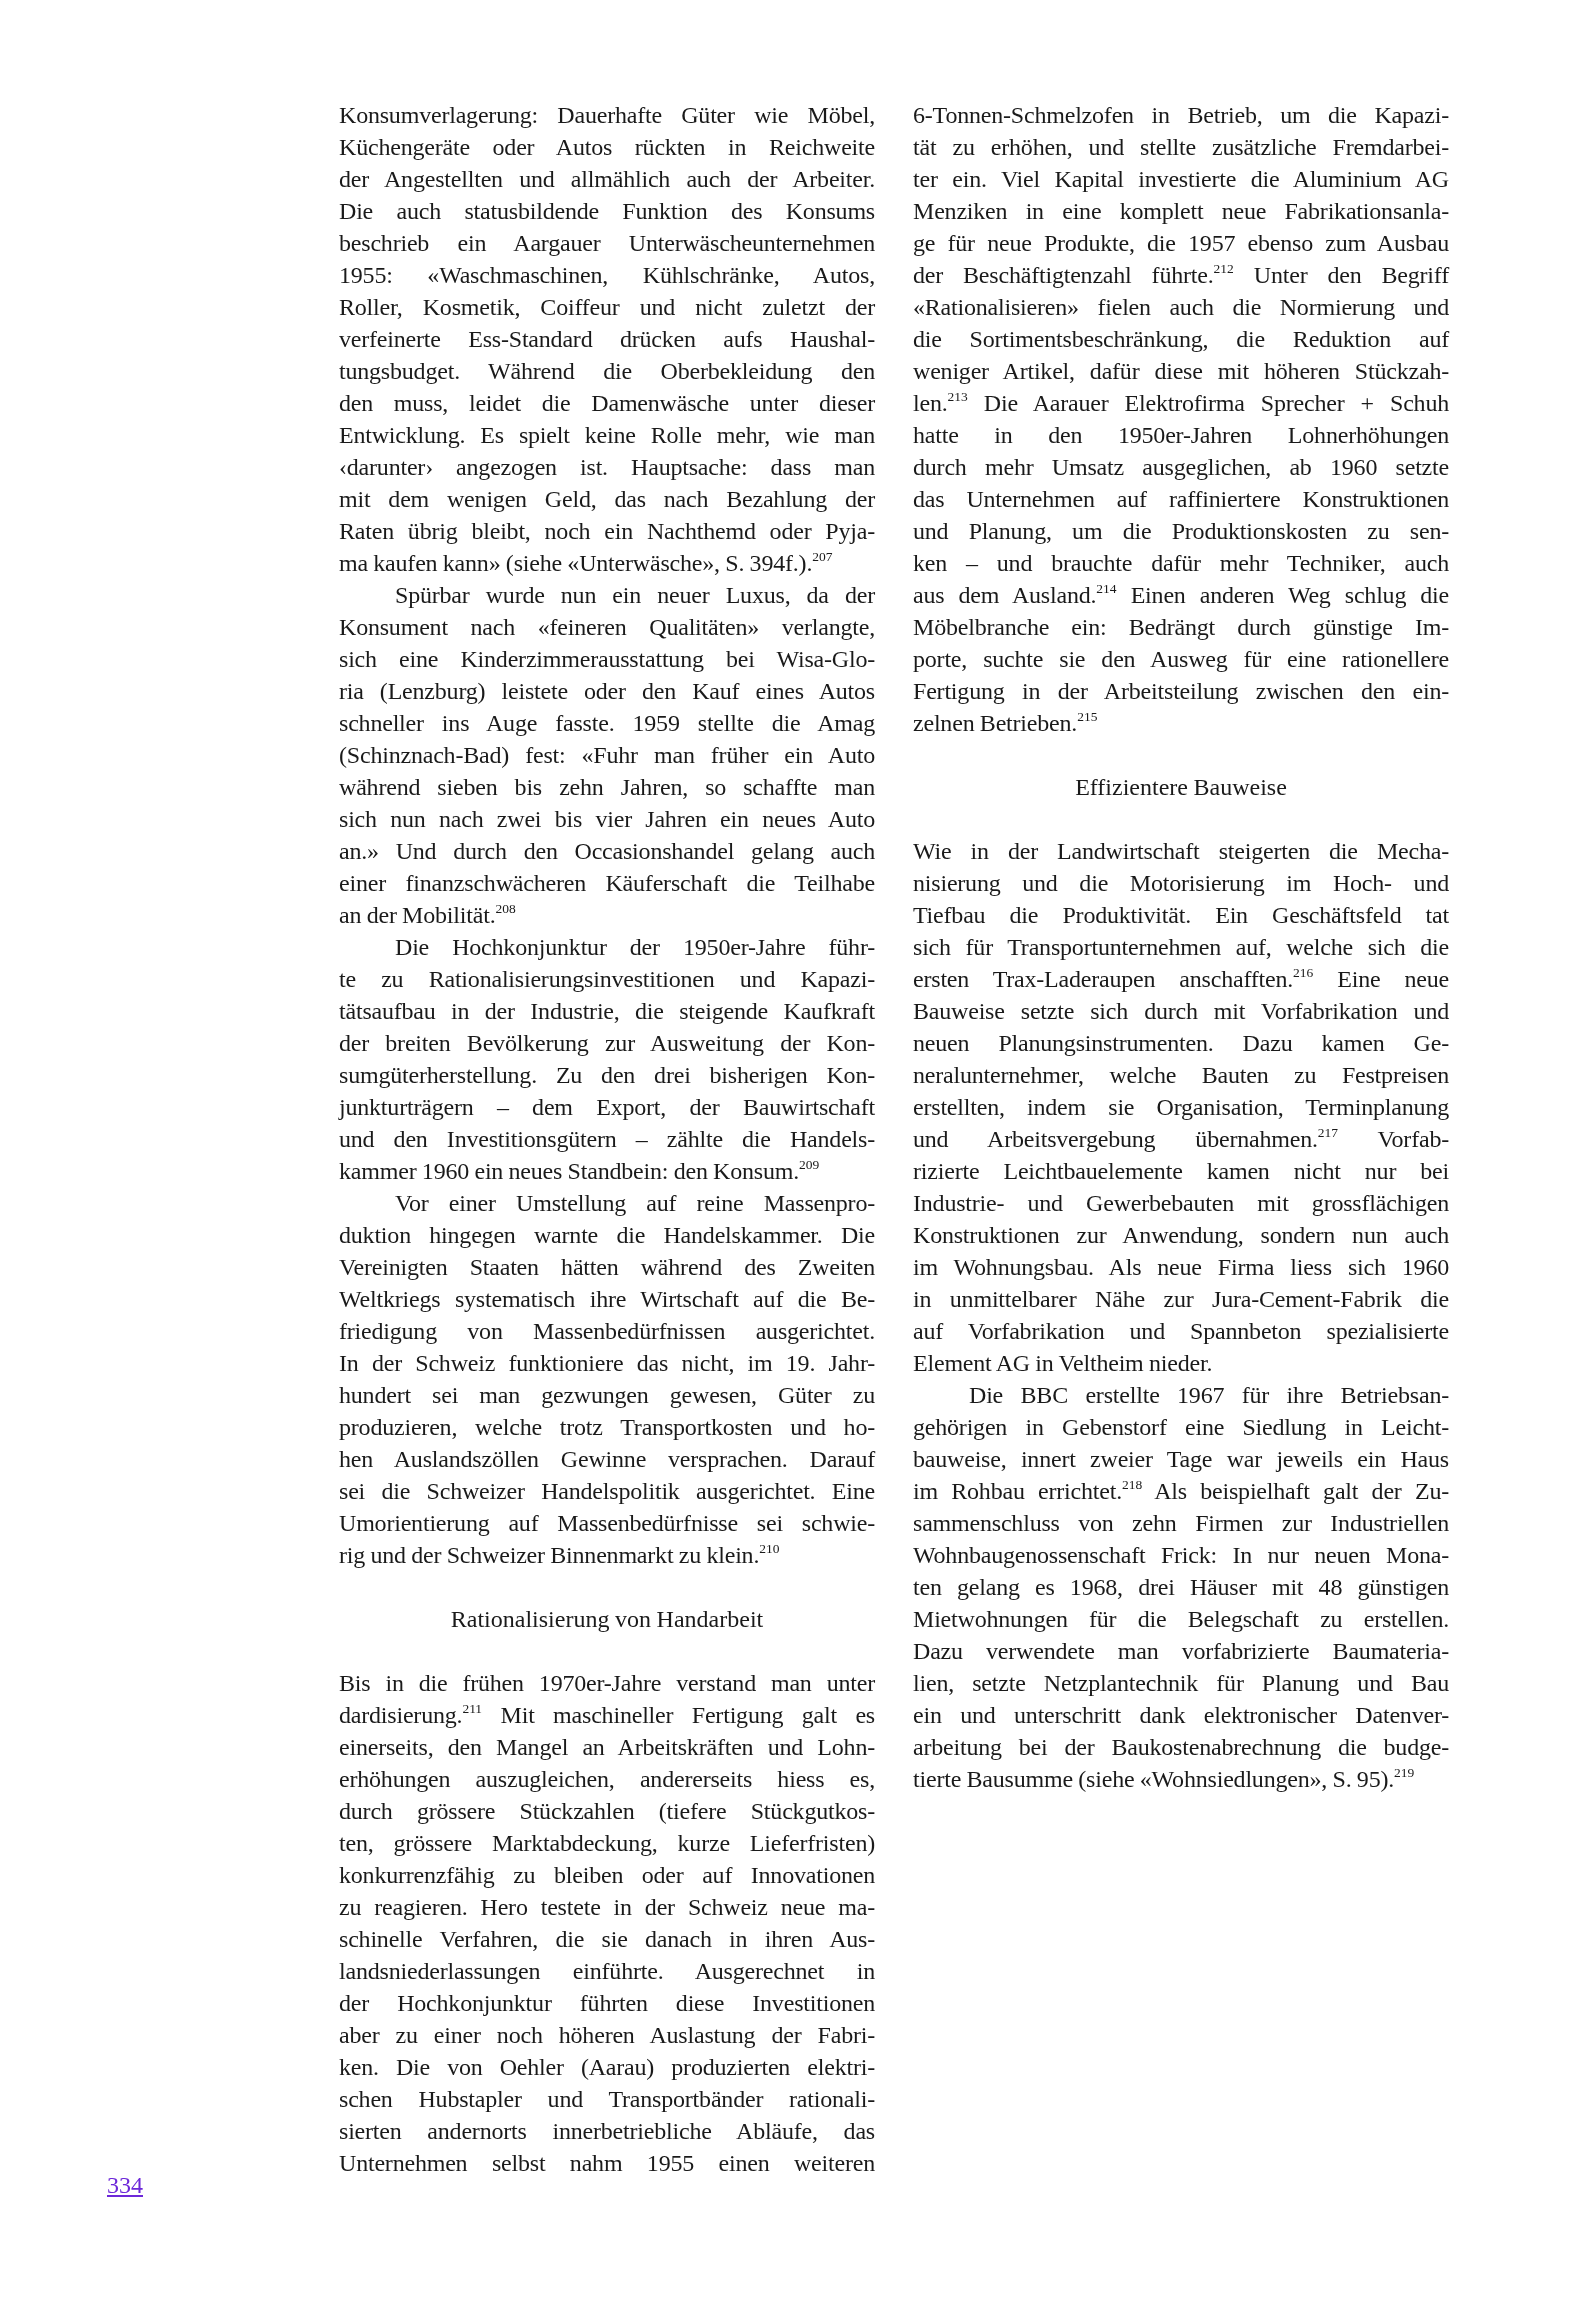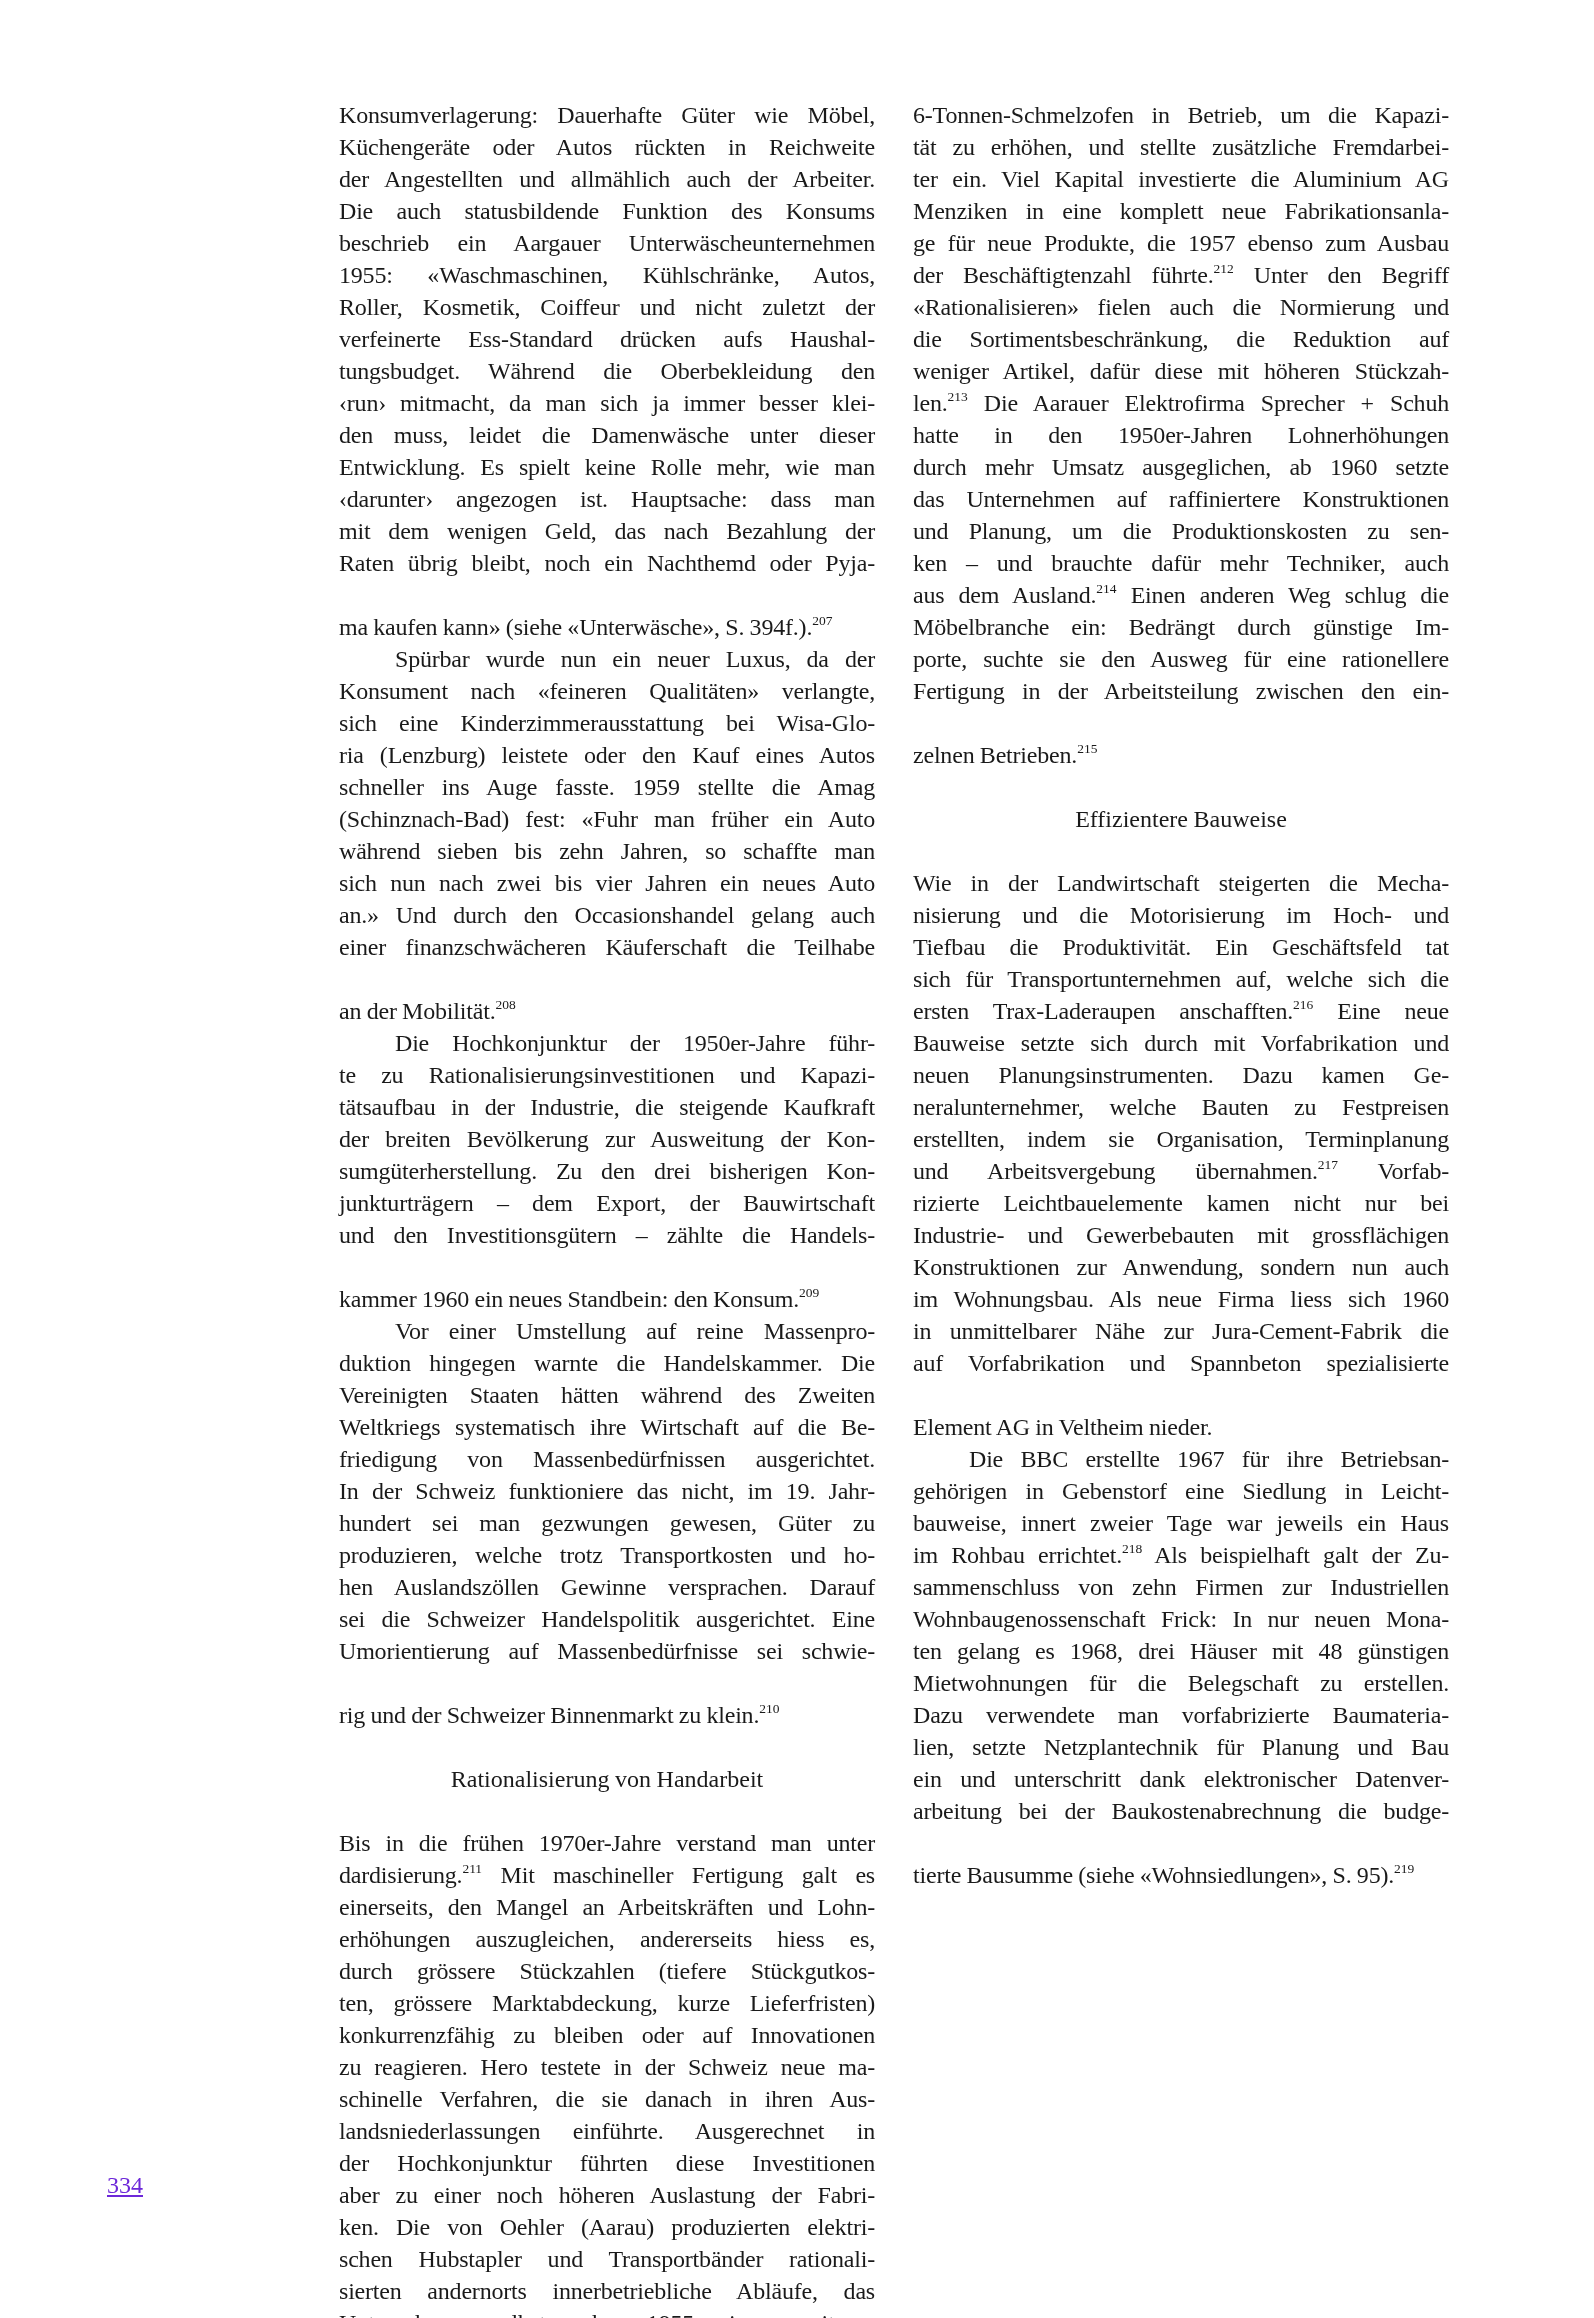--- a/index.html
+++ b/index.html
@@ -13,21 +13,21 @@
     position: absolute; top: 99px; width: 536px;
     font-size: 24px; line-height: 32px;
   }
   .col-left { left: 339px; }
   .col-right { left: 913px; }
   .line {
     display: block; height: 32px; white-space: nowrap;
     text-align: justify; text-align-last: justify;
     letter-spacing: -0.2px; word-spacing: -0.4px;
   }
-  .line.last { text-align-last: left; margin-top: 32px; }
+  .line.last { text-align-last: left; }
   .line.indent { padding-left: 56px; }
   .line.heading { text-align: center; text-align-last: center; letter-spacing: 0; }
   .line.blank { }
   sup.fn { font-size: 13.5px; line-height: 0; vertical-align: 9.6px; letter-spacing: 0; }
   .page-number {
     position: absolute; left: 107px; top: 2169px;
     font-family: "Liberation Serif", "DejaVu Serif", serif;
     font-size: 24px; line-height: 32px; color: #6d28d9; text-decoration: underline;
   }
 </style>
@@ -38,21 +38,20 @@
   <div class="column col-left" id="col-left">
       <div class="line"><span>Konsumverlagerung: Dauerhafte Güter wie Möbel,</span></div>
       <div class="line"><span>Küchengeräte oder Autos rückten in Reichweite</span></div>
       <div class="line"><span>der Angestellten und allmählich auch der Arbeiter.</span></div>
       <div class="line"><span>Die auch statusbildende Funktion des Konsums</span></div>
       <div class="line"><span>beschrieb ein Aargauer Unterwäscheunternehmen</span></div>
       <div class="line"><span>1955: «Waschmaschinen, Kühlschränke, Autos,</span></div>
       <div class="line"><span>Roller, Kosmetik, Coiffeur und nicht zuletzt der</span></div>
       <div class="line"><span>verfeinerte Ess-Standard drücken aufs Haushal-</span></div>
       <div class="line"><span>tungsbudget. Während die Oberbekleidung den</span></div>
-      <div class="line"><span>‹run› mitmacht, da man sich ja immer besser klei-</span></div>
       <div class="line"><span>den muss, leidet die Damenwäsche unter dieser</span></div>
       <div class="line"><span>Entwicklung. Es spielt keine Rolle mehr, wie man</span></div>
       <div class="line"><span>‹darunter› angezogen ist. Hauptsache: dass man</span></div>
       <div class="line"><span>mit dem wenigen Geld, das nach Bezahlung der</span></div>
       <div class="line"><span>Raten übrig bleibt, noch ein Nachthemd oder Pyja-</span></div>
       <div class="line last"><span>ma kaufen kann» (siehe «Unterwäsche», S. 394f.).</span><sup class="fn">207</sup></div>
       <div class="line indent"><span>Spürbar wurde nun ein neuer Luxus, da der</span></div>
       <div class="line"><span>Konsument nach «feineren Qualitäten» verlangte,</span></div>
       <div class="line"><span>sich eine Kinderzimmerausstattung bei Wisa-Glo-</span></div>
       <div class="line"><span>ria (Lenzburg) leistete oder den Kauf eines Autos</span></div>

